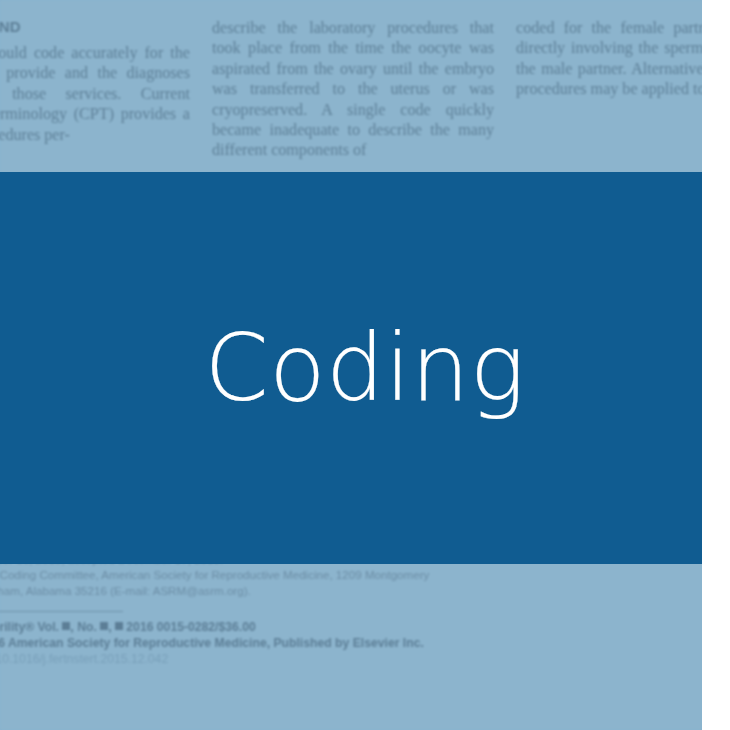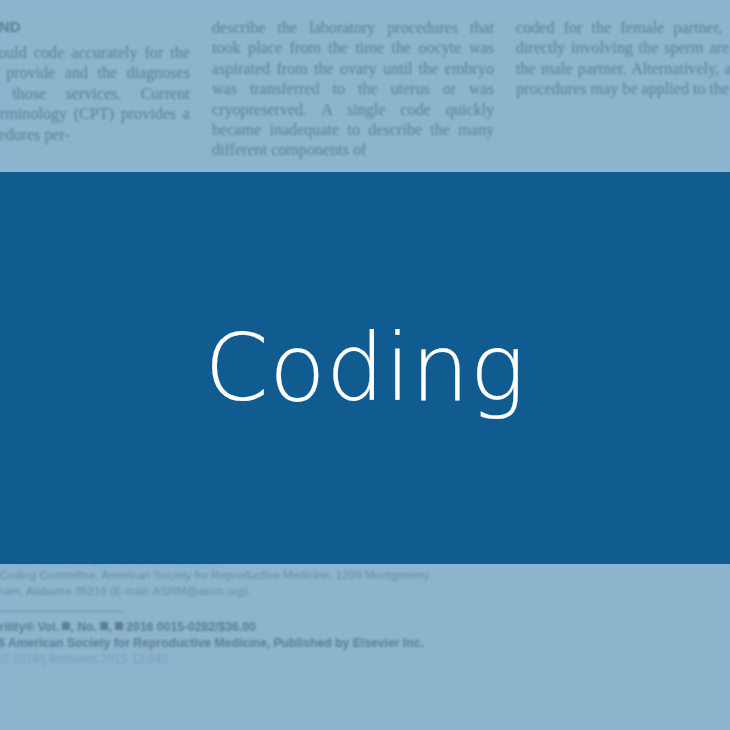--- a/index.html
+++ b/index.html
@@ -8,24 +8,25 @@
   }
   body {
     width: 730px;
     height: 730px;
     overflow: hidden;
     font-family: "Liberation Sans", sans-serif;
   }
 
   #stage {
     position: relative;
-    width: 730px;
+    width: 666px;
     height: 730px;
     overflow: hidden;
     background: #87b3ce;
+    padding-left: 36px;
   }
 
   
   #paper {
     position: absolute;
     inset: 0;
     background: #8cb4cd;
     filter: blur(1.15px);
     -webkit-filter: blur(1.15px);
   }

